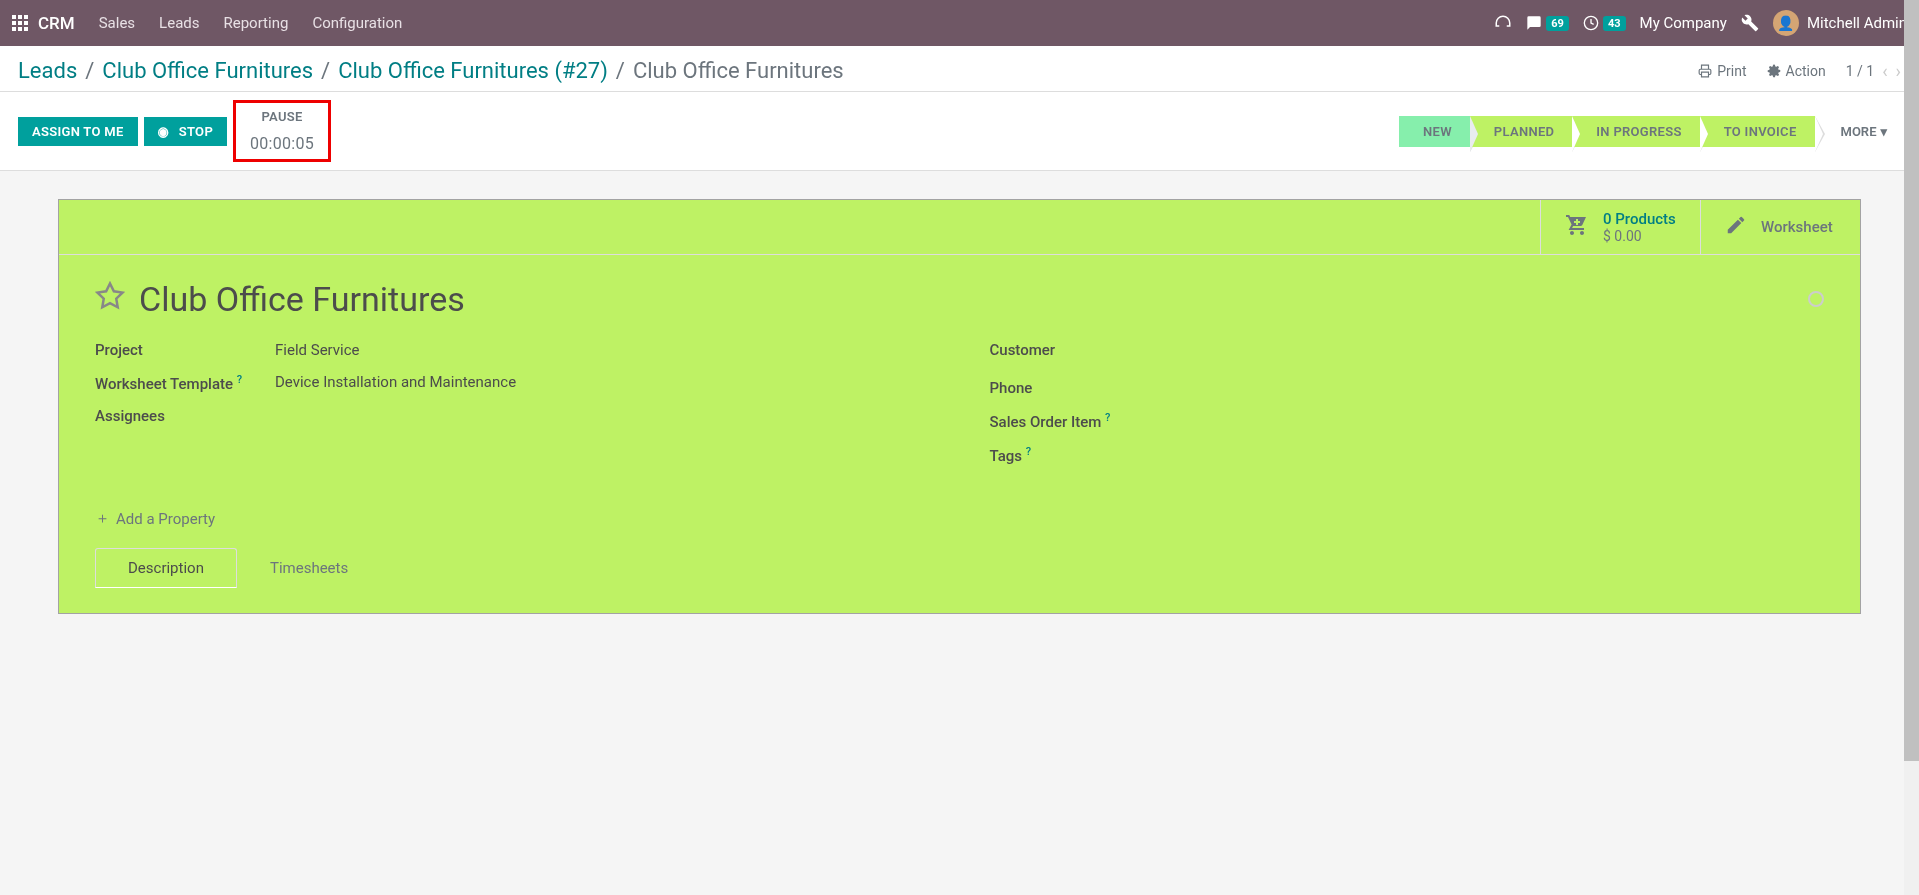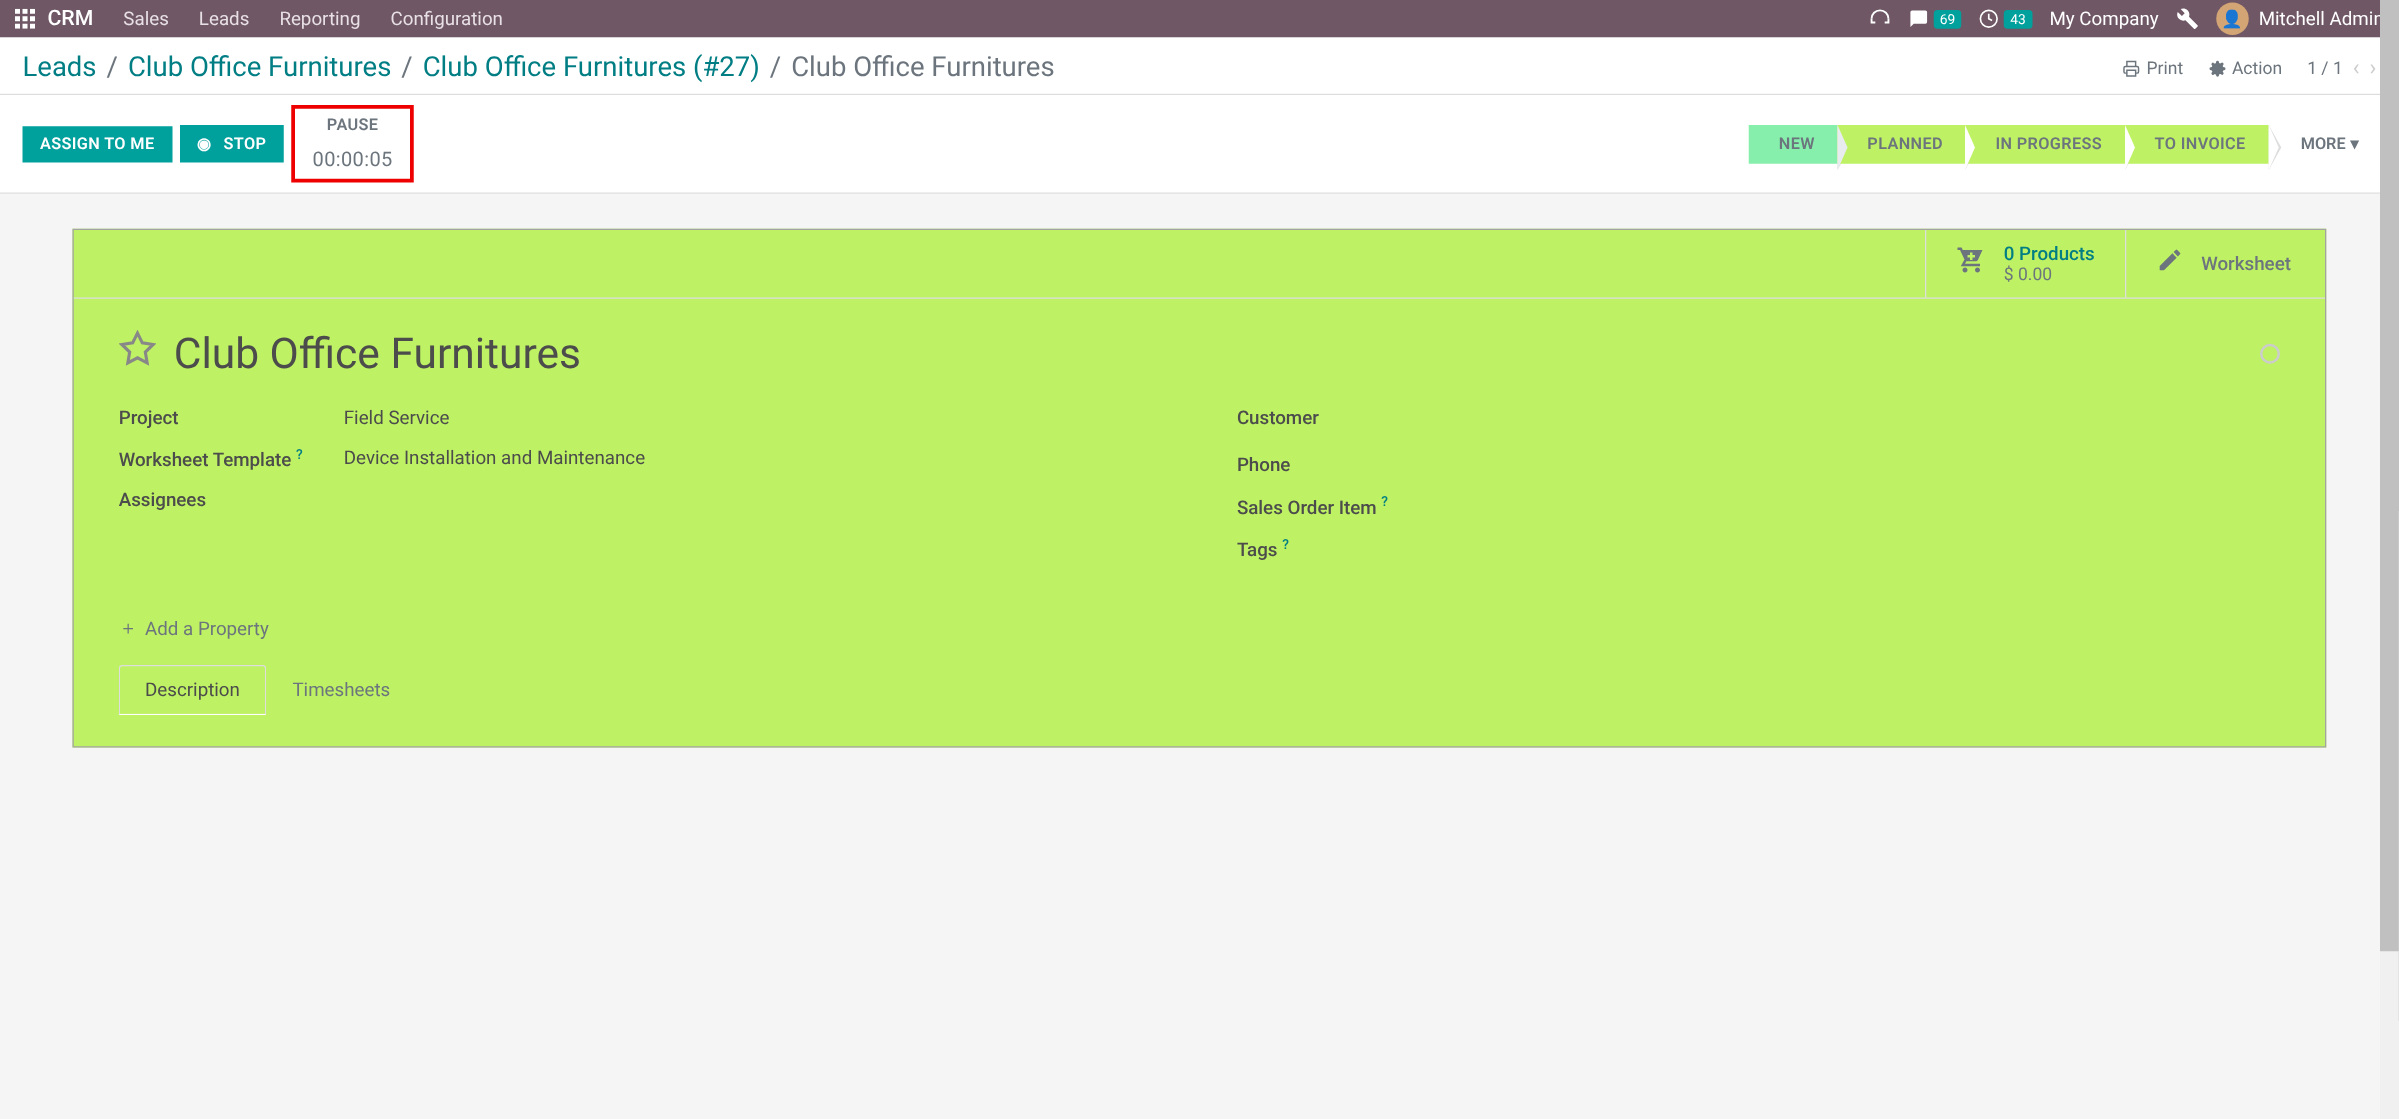--- a/index.html
+++ b/index.html
@@ -1,23 +1,23 @@
 <!DOCTYPE html>
 <html><head>
 <meta charset="utf-8">
 <style>
 * { box-sizing: border-box; margin: 0; padding: 0; font-family: -apple-system, BlinkMacSystemFont, "Segoe UI", Roboto, sans-serif; }
 body { background: #f5f5f5; overflow-x: hidden; }
-.topnav { background: #6f5765; color: #fff; height: 30px; display: flex; align-items: center; padding: 0 12px; font-size: 15px; }
+.topnav { background: #6f5765; color: #fff; height: 46px; display: flex; align-items: center; padding: 0 12px; font-size: 15px; }
 .topnav .apps-icon { width: 16px; height: 16px; margin-right: 10px; display: inline-flex; }
 .topnav .brand { font-weight: 500; font-size: 17px; margin-right: 24px; color: #fff; }
 .topnav .menu-item { margin-right: 24px; color: #e8e0e5; cursor: pointer; }
 .topnav .spacer { flex: 1; }
 .topnav .right-item { display: flex; align-items: center; margin-left: 14px; cursor: pointer; }
-.topnav .badge { background: #00a09d; color: #fff; font-size: 11px; padding: 1px 5px; border-radius: 3px; margin-left: 4px; font-weight: 400; }
+.topnav .badge { background: #00a09d; color: #fff; font-size: 11px; padding: 1px 5px; border-radius: 3px; margin-left: 4px; font-weight: 700; }
 .topnav .avatar { width: 26px; height: 26px; border-radius: 50%; background: #d4a574; margin-right: 8px; display: flex; align-items: center; justify-content: center; font-size: 14px; }
 
 .subheader { background: #fff; border-bottom: 1px solid #ddd; padding: 12px 18px 0; }
 .breadcrumb { display: flex; align-items: center; font-size: 22px; color: #017e84; margin-bottom: 8px; }
 .breadcrumb a { color: #017e84; text-decoration: none; cursor: pointer; }
 .breadcrumb .sep { margin: 0 8px; color: #6c757d; }
 .breadcrumb .current { color: #6c757d; }
 .breadcrumb .right-actions { margin-left: auto; display: flex; align-items: center; gap: 20px; font-size: 14px; color: #6c757d; }
 .breadcrumb .right-actions .act { cursor: pointer; display: flex; align-items: center; gap: 5px; }
 .breadcrumb .pager { display: flex; align-items: center; gap: 8px; color: #6c757d; font-size: 14px; }
@@ -58,21 +58,21 @@
 .form-row { display: flex; margin-bottom: 14px; align-items: flex-start; }
 .form-label { width: 180px; font-size: 15px; color: #4c4c4c; font-weight: 500; }
 .form-label .help { color: #017e84; font-size: 11px; vertical-align: super; cursor: pointer; }
 .form-value { flex: 1; font-size: 15px; color: #4c4c4c; }
 .form-value .line { margin-bottom: 2px; }
 .nav-link { color: #017e84; cursor: pointer; display: inline-flex; align-items: center; gap: 4px; margin-top: 12px; font-weight: 500; }
 
 .add-prop { color: #6c757d; font-size: 15px; cursor: pointer; margin-top: 30px; display: inline-flex; align-items: center; gap: 6px; }
 
 .tabs { display: flex; margin-top: 20px; border-bottom: 1px solid transparent; }
-.tab { padding: 10px 20px; border: 1px solid transparent; font-size: 15px; color: #6c757d; cursor: pointer; }
+.tab { padding: 10px 32px; border: 1px solid transparent; font-size: 15px; color: #6c757d; cursor: pointer; }
 .tab.active { border: 1px solid #ddd; border-bottom-color: #fff; color: #4c4c4c; border-radius: 3px 3px 0 0; }
 
 .scrollbar-track { position: fixed; right: 0; top: 0; width: 15px; height: 100vh; background: #f0f0f0; }
 .scrollbar-thumb { background: #c0c0c0; width: 100%; height: 85%; }
 </style>
 </head>
 <body>
 
 <div class="topnav">
   <span class="apps-icon">

